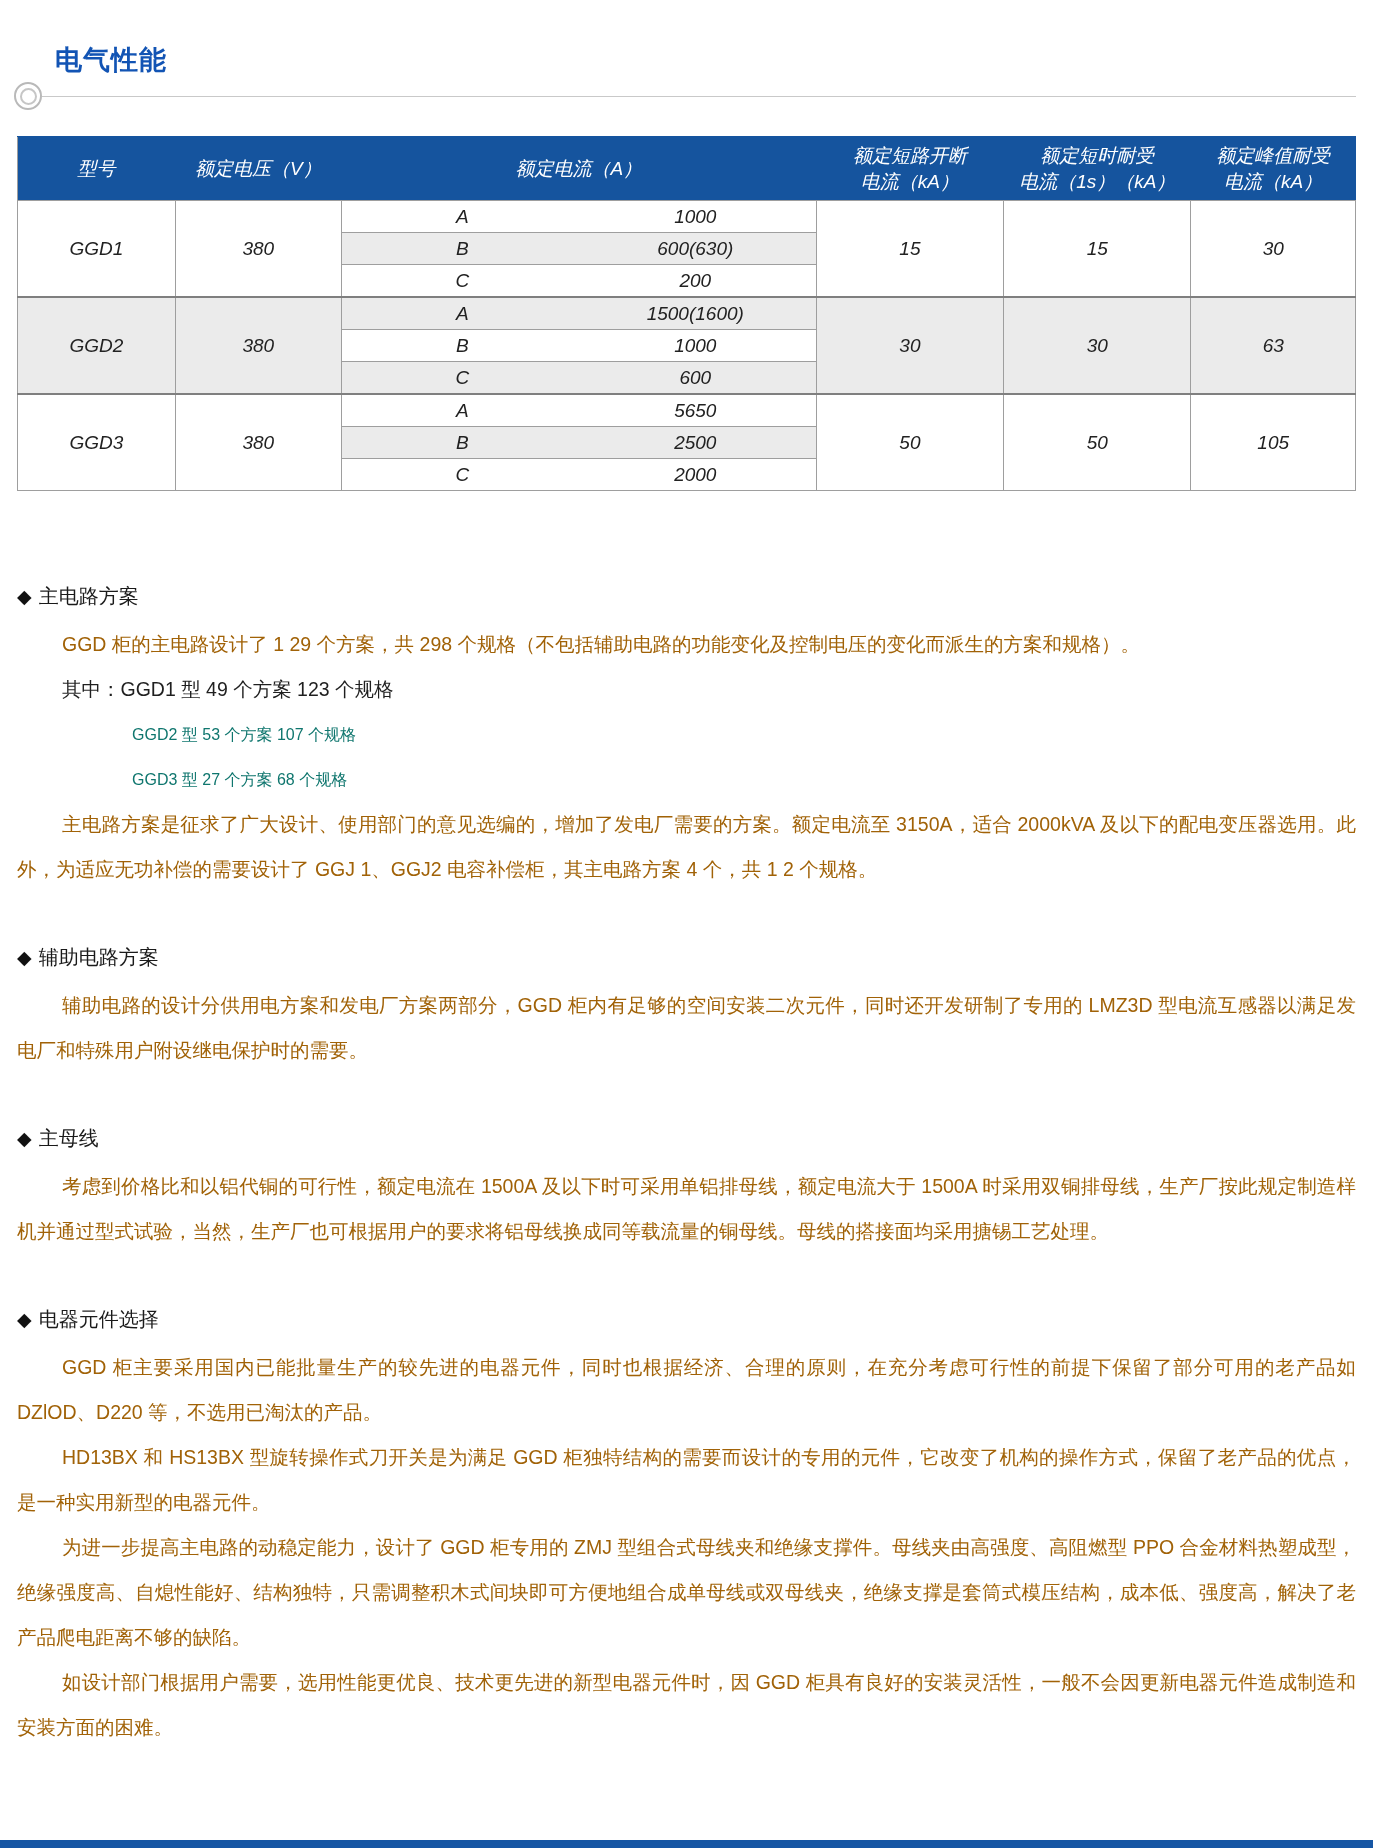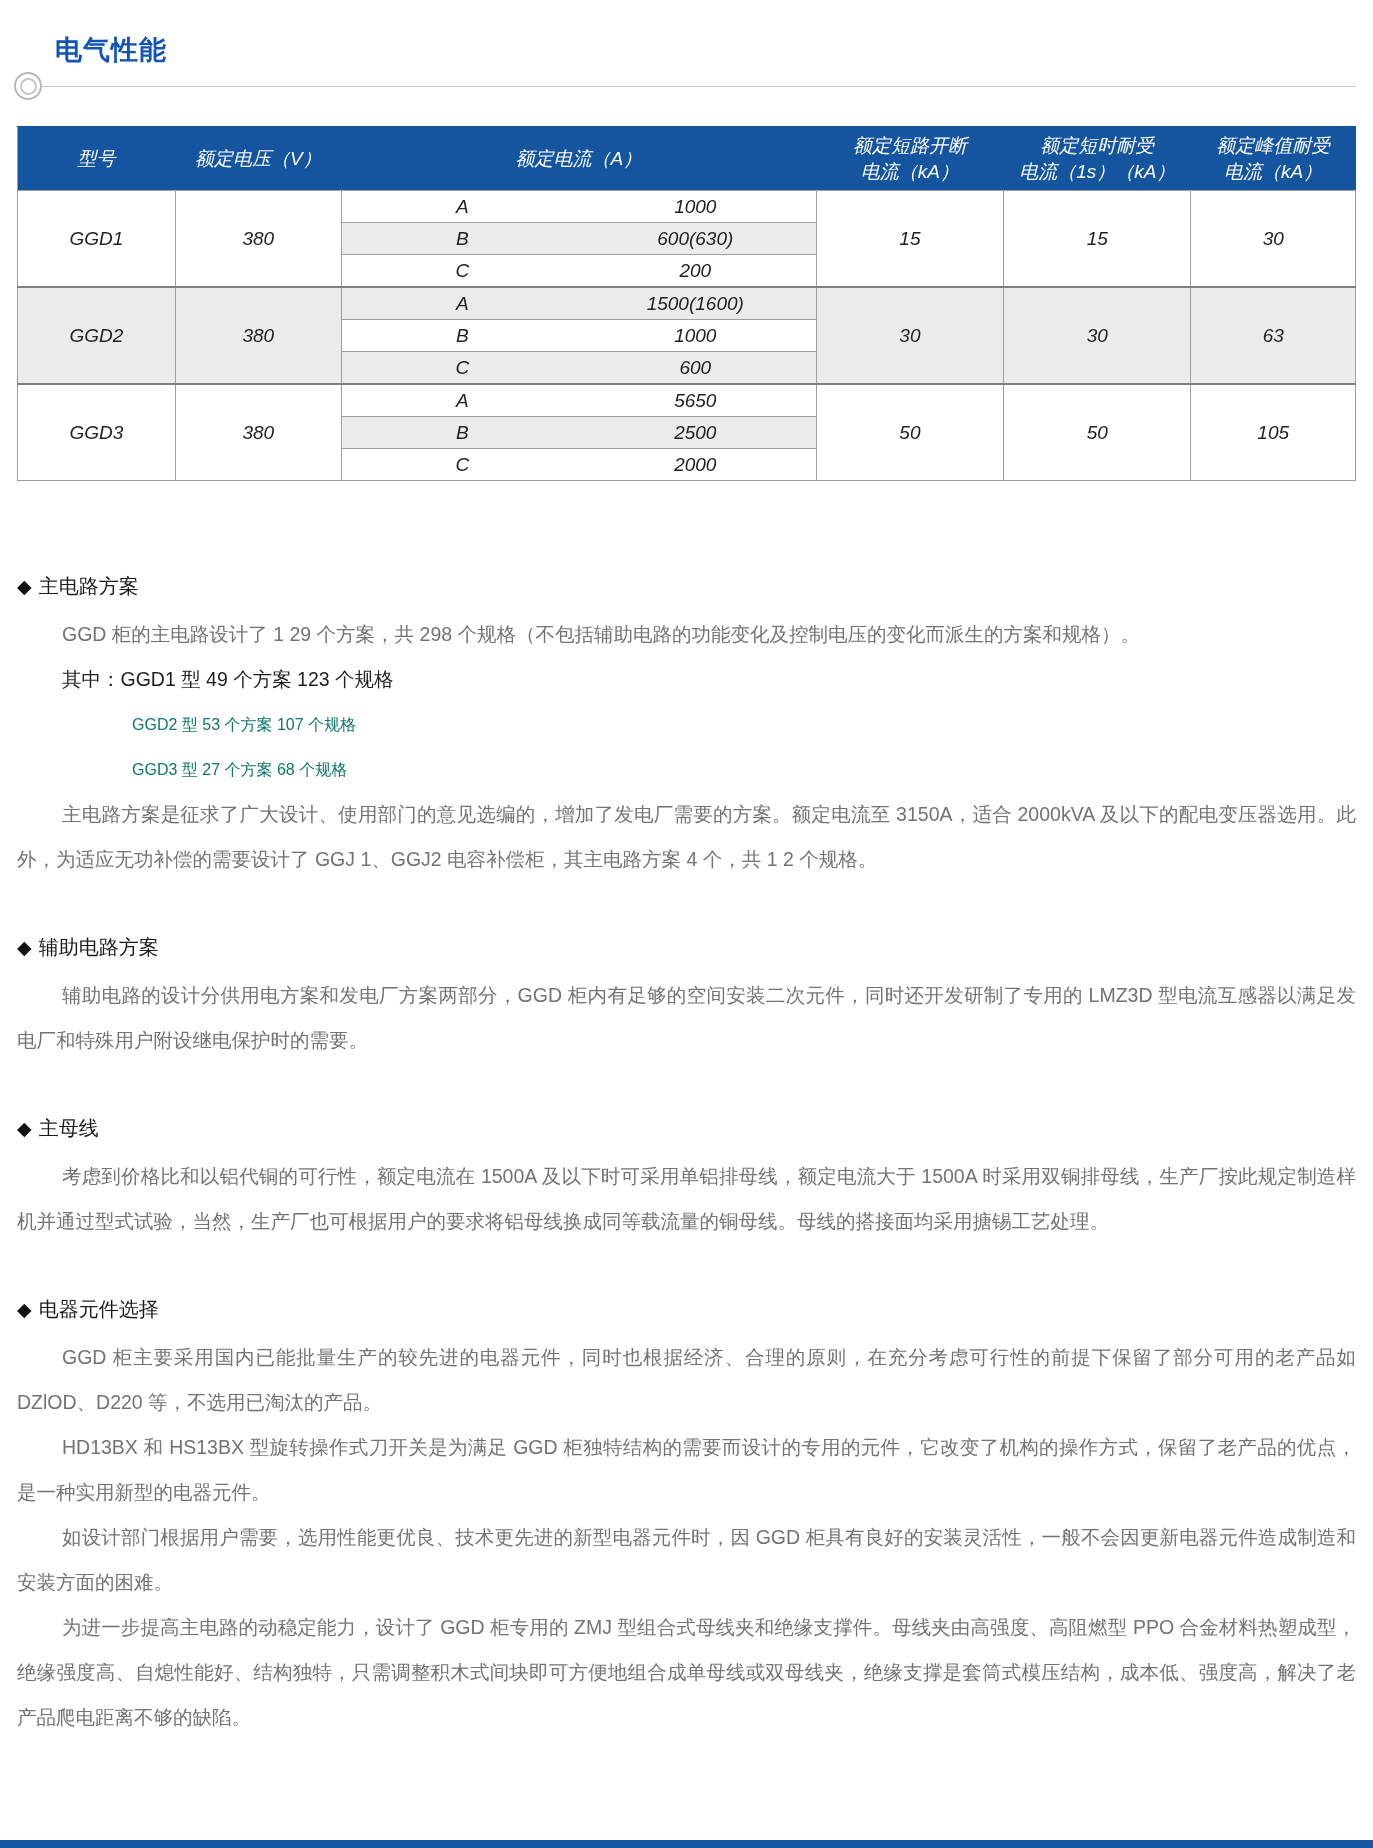--- a/index.html
+++ b/index.html
@@ -1,17 +1,17 @@
 <!DOCTYPE html>
 <html lang="zh"><head>
 <meta charset="utf-8">
 <style>
   html,body{margin:0;padding:0;background:#ffffff;}
   body{font-family:"Liberation Sans","DejaVu Sans",sans-serif;color:#1f1f1f;}
-  .page{position:relative;width:1373px;height:1848px;background:#fff;overflow:hidden;box-sizing:border-box;padding:8px 17px;}
+  .page{position:relative;width:1373px;height:1848px;background:#fff;overflow:hidden;box-sizing:border-box;padding:18px 17px;}
 
   
   .title-wrap{padding-top:24px;}
   .page-title{margin:0 0 0 38px;font-size:27px;font-weight:bold;color:#1254b4;letter-spacing:1px;}
   .divider{display:flex;align-items:center;margin-top:4px;margin-left:-3px;}
   .ring{flex:0 0 auto;width:24px;height:24px;border:2px solid #b9b9b9;border-radius:50%;
         display:flex;align-items:center;justify-content:center;background:#fff;}
   .ring::after{content:"";width:13px;height:13px;border:2px solid #c6c6c6;border-radius:50%;}
   .hline{flex:1 1 auto;height:1px;background:#c9c9c9;}
 
@@ -32,21 +32,21 @@
   td.cur{padding:0;}
   .cur-inner{display:flex;width:100%;}
   .cur-inner span{flex:1 1 50%;text-align:center;}
   .bg-white{background:#ffffff;}
   .bg-gray{background:#ebebeb;}
 
   
   .sec-h{display:flex;align-items:center;margin:52px 0 12px 0;font-size:20px;font-weight:400;color:#1a1a1a;}
   .sec-h .diamond{font-size:19px;margin-right:7px;color:#111;}
   .sec-first{margin-top:92px;}
-  p.body-p{margin:0;font-size:19.5px;line-height:45px;text-align:justify;text-indent:45px;color:#737373;}
+  p.body-p{margin:0;font-size:19.5px;line-height:45px;text-align:justify;text-indent:45px;color:#a16207;}
   p.list-head{margin:0;font-size:19.5px;line-height:45px;text-indent:45px;color:#1f1f1f;}
   p.list-cont{margin:0;font-size:16px;line-height:45px;padding-left:115px;color:#0f766e;}
 
   
   .bottom-bar{position:absolute;left:0;bottom:0;width:100%;height:8px;background:#1656a4;}
 </style>
 </head>
 <body>
 
 <div class="page">
@@ -204,18 +204,18 @@
     <p class="body-p">考虑到价格比和以铝代铜的可行性，额定电流在 1500A 及以下时可采用单铝排母线，额定电流大于 1500A 时采用双铜排母线，生产厂按此规定制造样机并通过型式试验，当然，生产厂也可根据用户的要求将铝母线换成同等载流量的铜母线。母线的搭接面均采用搪锡工艺处理。</p>
   </section>
 
   <section>
     <h2 class="sec-h">
       <span class="diamond">◆</span>
       <span>电器元件选择</span>
     </h2>
     <p class="body-p">GGD 柜主要采用国内已能批量生产的较先进的电器元件，同时也根据经济、合理的原则，在充分考虑可行性的前提下保留了部分可用的老产品如 DZlOD、D220 等，不选用已淘汰的产品。</p>
     <p class="body-p">HD13BX 和 HS13BX 型旋转操作式刀开关是为满足 GGD 柜独特结构的需要而设计的专用的元件，它改变了机构的操作方式，保留了老产品的优点，是一种实用新型的电器元件。</p>
+    <p class="body-p">为进一步提高主电路的动稳定能力，设计了 GGD 柜专用的 ZMJ 型组合式母线夹和绝缘支撑件。母线夹由高强度、高阻燃型 PPO 合金材料热塑成型，绝缘强度高、自熄性能好、结构独特，只需调整积木式间块即可方便地组合成单母线或双母线夹，绝缘支撑是套筒式模压结构，成本低、强度高，解决了老产品爬电距离不够的缺陷。</p>
     <p class="body-p">如设计部门根据用户需要，选用性能更优良、技术更先进的新型电器元件时，因 GGD 柜具有良好的安装灵活性，一般不会因更新电器元件造成制造和安装方面的困难。</p>
-    <p class="body-p">为进一步提高主电路的动稳定能力，设计了 GGD 柜专用的 ZMJ 型组合式母线夹和绝缘支撑件。母线夹由高强度、高阻燃型 PPO 合金材料热塑成型，绝缘强度高、自熄性能好、结构独特，只需调整积木式间块即可方便地组合成单母线或双母线夹，绝缘支撑是套筒式模压结构，成本低、强度高，解决了老产品爬电距离不够的缺陷。</p>
   </section>
 
   <div class="bottom-bar"></div>
 </div>
 
 </body></html>

